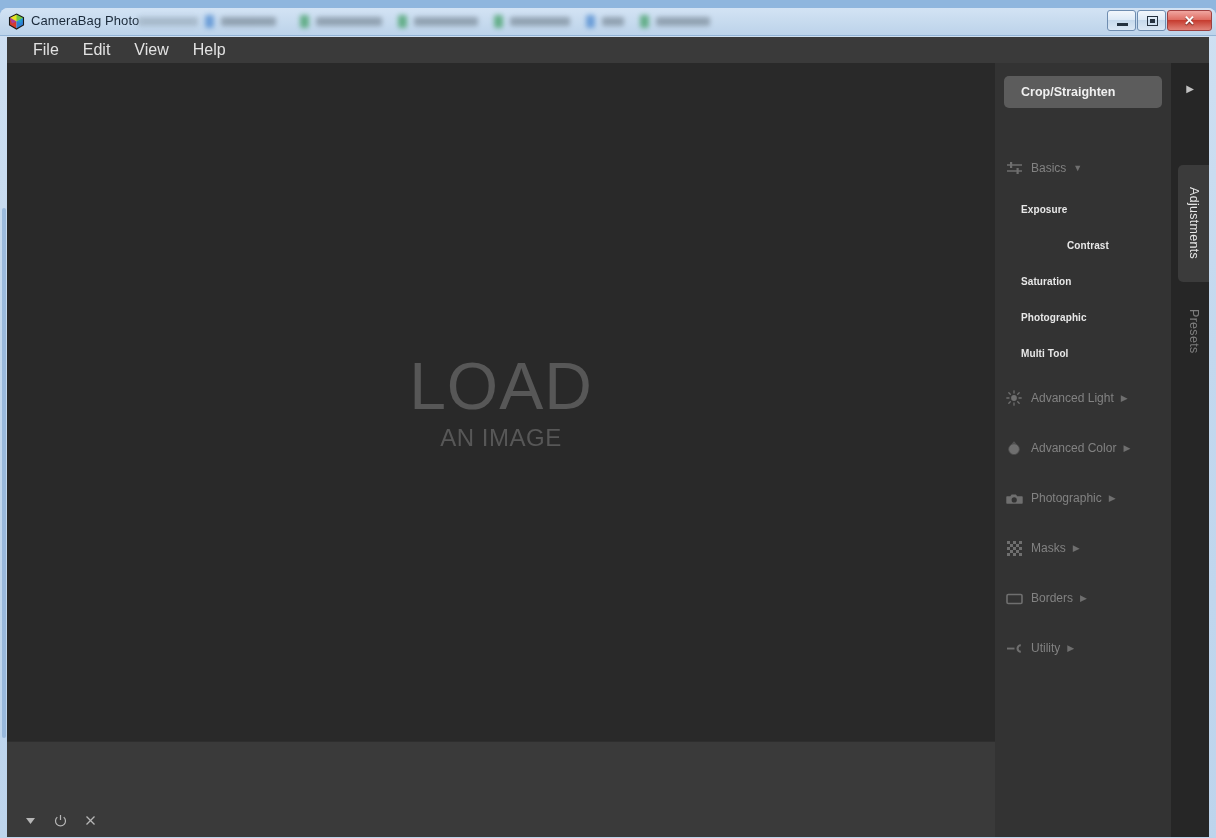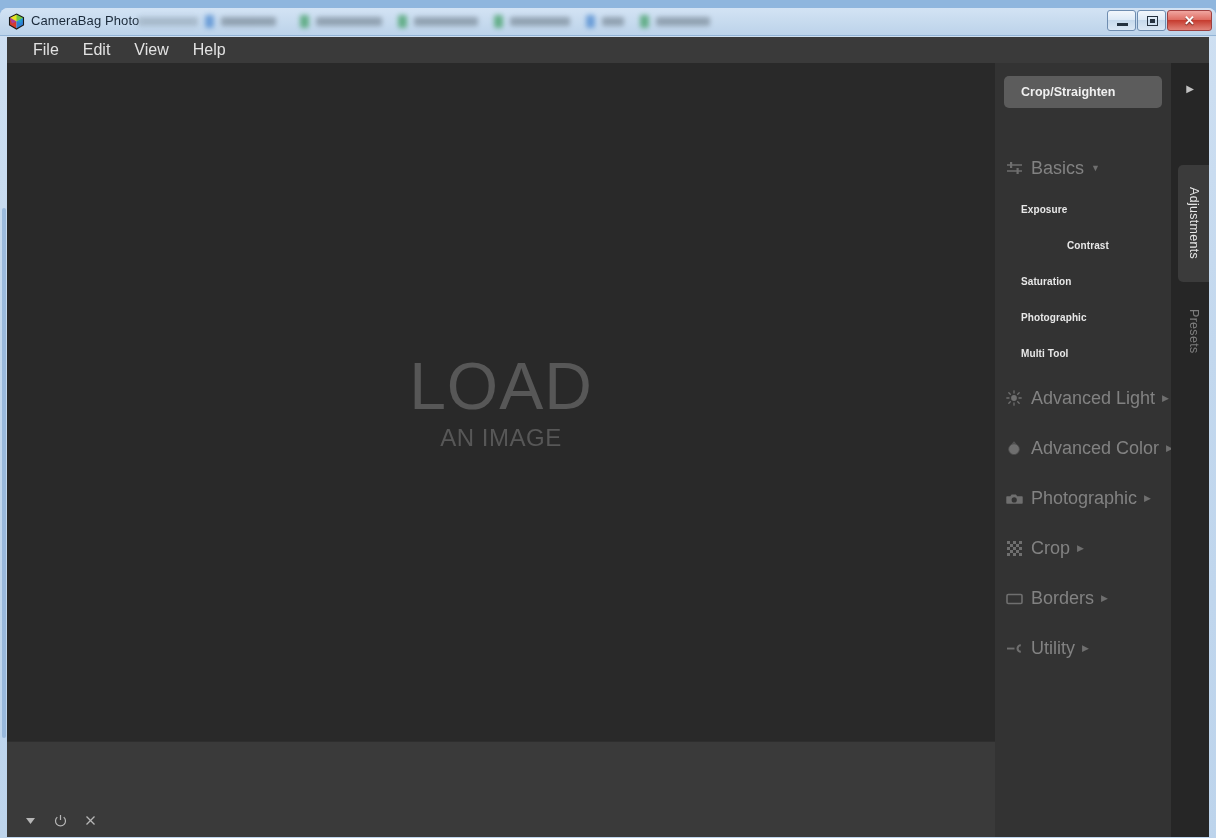--- a/index.html
+++ b/index.html
@@ -253,21 +253,21 @@
     width: 20px; height: 16px;
     margin-right: 7px;
     color: #6f6f6f;
     display: flex;
     align-items: center;
     justify-content: center;
     flex: 0 0 auto;
   }
   .group-icon svg { display: block; }
   .group-label {
-    font-size: 18px;
+    font-size: 12px;
     color: #828282;
     font-weight: normal;
     white-space: nowrap;
   }
   .group-arrow {
     margin-left: 7px;
     color: #6f6f6f;
     font-size: 9px;
     line-height: 1;
   }
@@ -539,21 +539,21 @@
                   <rect x="6" y="6" width="3" height="3"></rect>
                   <rect x="12" y="6" width="3" height="3"></rect>
                 <rect x="3" y="9" width="3" height="3"></rect>
                   <rect x="9" y="9" width="3" height="3"></rect>
                 <rect x="0" y="12" width="3" height="3"></rect>
                   <rect x="6" y="12" width="3" height="3"></rect>
                   <rect x="12" y="12" width="3" height="3"></rect>
               </g>
             </svg>
           </span>
-          <span class="group-label">Crop</span>
+          <span class="group-label">Masks</span>
           <span class="group-arrow">▶</span>
         </div>
 
         <div class="group-header" style="top:523px;">
           <span class="group-icon">
             <svg width="17" height="13" viewBox="0 0 17 13">
               <rect x="1" y="2.5" width="15" height="9" rx="1.2" fill="none" stroke="currentColor" stroke-width="1.6"></rect>
             </svg>
           </span>
           <span class="group-label">Borders</span>

